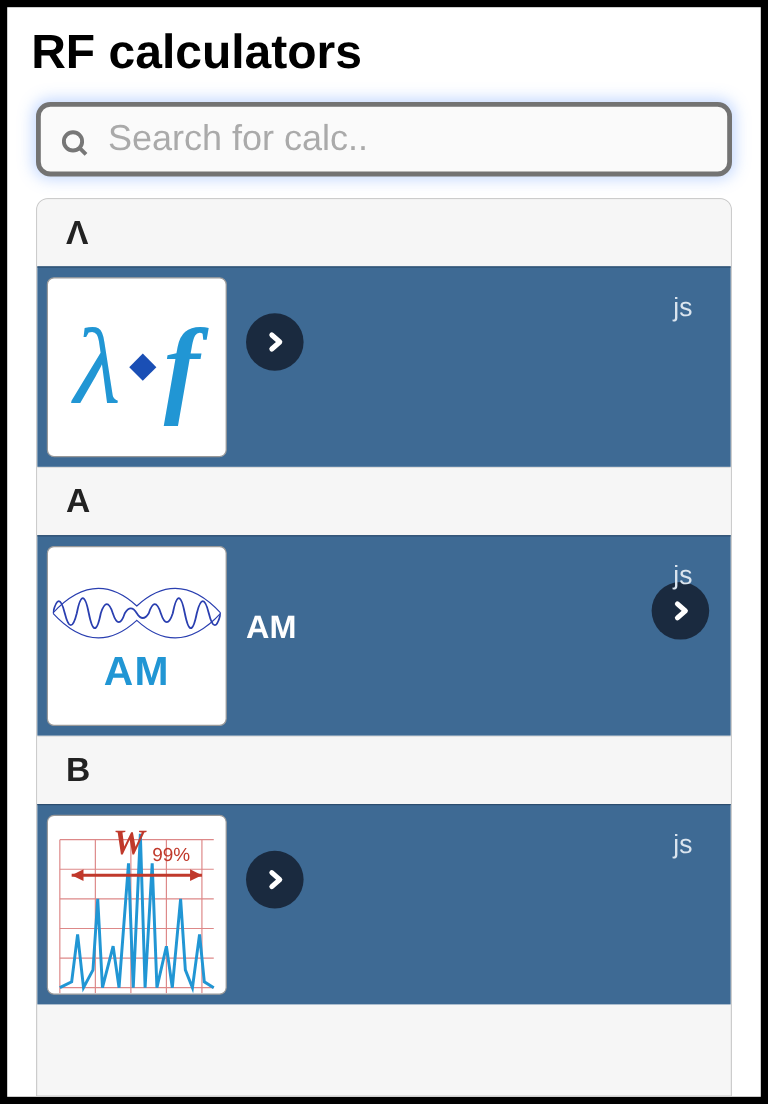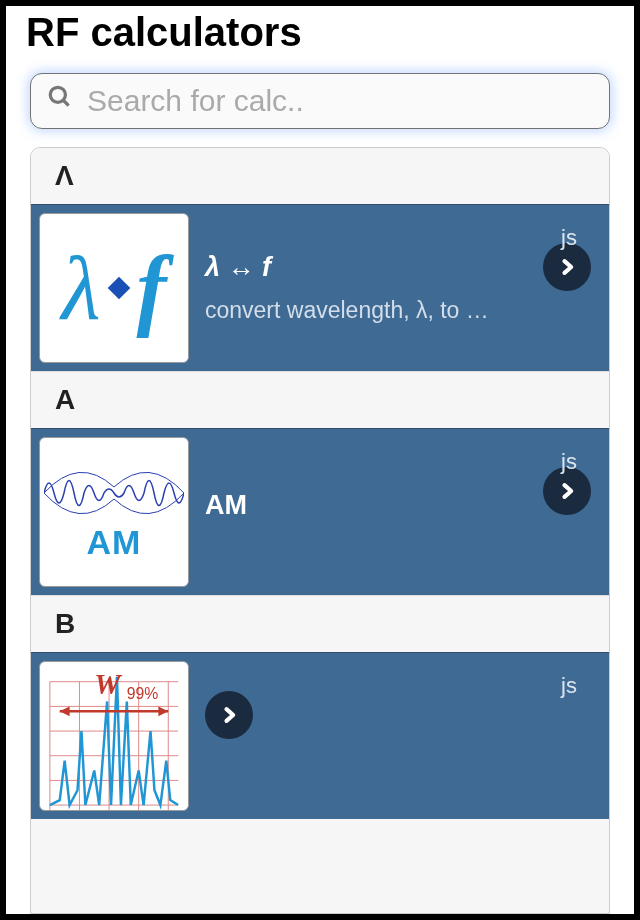--- a/index.html
+++ b/index.html
@@ -1,22 +1,22 @@
 <!DOCTYPE html>
 <html><head>
   <meta charset="utf-8">
   <style>
     * { box-sizing: border-box; margin: 0; padding: 0; }
     html, body { width: 640px; height: 920px; overflow: hidden; font-family: -apple-system, Helvetica, Arial, sans-serif; }
     body { background: #000; padding: 6px; }
     .app { background: #fff; width: 100%; height: 100%; display: flex; flex-direction: column; }
-    .header { padding: 4px 20px 8px 20px; }
+    .header { padding: 16px 20px 8px 20px; }
     .page-title { font-size: 40px; font-weight: 700; color: #000; }
     .search-wrap { padding: 10px 24px 18px 24px; }
-    .search-box { display: flex; align-items: flex-start; background: #fafafa; border: 1px solid #737373; border-radius: 12px; padding: 10px 16px; box-shadow: 0 0 12px 2px rgba(80,140,255,0.35); }
+    .search-box { display: flex; align-items: flex-end; background: #fafafa; border: 4px solid #737373; border-radius: 12px; padding: 10px 16px; box-shadow: 0 0 12px 2px rgba(80,140,255,0.35); }
     .search-icon { color: #777; margin-right: 14px; }
     .search-icon svg { display: block; }
     .search-input { flex: 1; border: none; outline: none; background: transparent; font-size: 30px; color: #444; }
     .search-input::placeholder { color: #aaa; }
     .list-container { flex: 1; padding: 0 24px; overflow: hidden; }
     .list-frame { border: 1px solid #ccc; border-radius: 10px 10px 0 0; overflow: hidden; height: 100%; background: #f6f6f6;}
     .section-header { background: #f6f6f6; padding: 12px 24px; font-size: 28px; font-weight: 700; color: #222; border-top: 1px solid #ddd; }
     .section-header:first-child { border-top: none; }
     .item { display: flex; align-items: center; background: #3e6a94; padding: 8px; gap: 16px; position: relative; border-top: 1px solid #2c4d6e; }
     .thumb { width: 150px; height: 150px; background: #fff; border: 1px solid #999; border-radius: 6px; flex-shrink: 0; display: flex; align-items: center; justify-content: center; overflow: hidden; }
@@ -60,24 +60,20 @@
     <div class="list-frame">
 
       <div class="section-header">Λ</div>
       <div class="item">
         <div class="thumb">
           <div class="thumb-lambda-f">
             <span>λ</span>
               <span class="dot"></span>
               <span style="font-weight:600">f</span>
           </div>
-        </div>
-        <div class="item-body">
-          <div class="item-title"><span class="lambda">λ ↔ f</span></div>
-          <div class="item-desc">convert wavelength, λ, to …</div>
         </div>
         <div class="item-tag">js</div>
         <div class="chevron-btn">
           <svg width="20" height="20" viewBox="0 0 24 24" fill="none" stroke="#fff" stroke-width="5" stroke-linecap="round" stroke-linejoin="round">
               <polyline points="9 5 17 12 9 19"></polyline>
             </svg>
         </div>
       </div>
 
       <div class="section-header">A</div>

